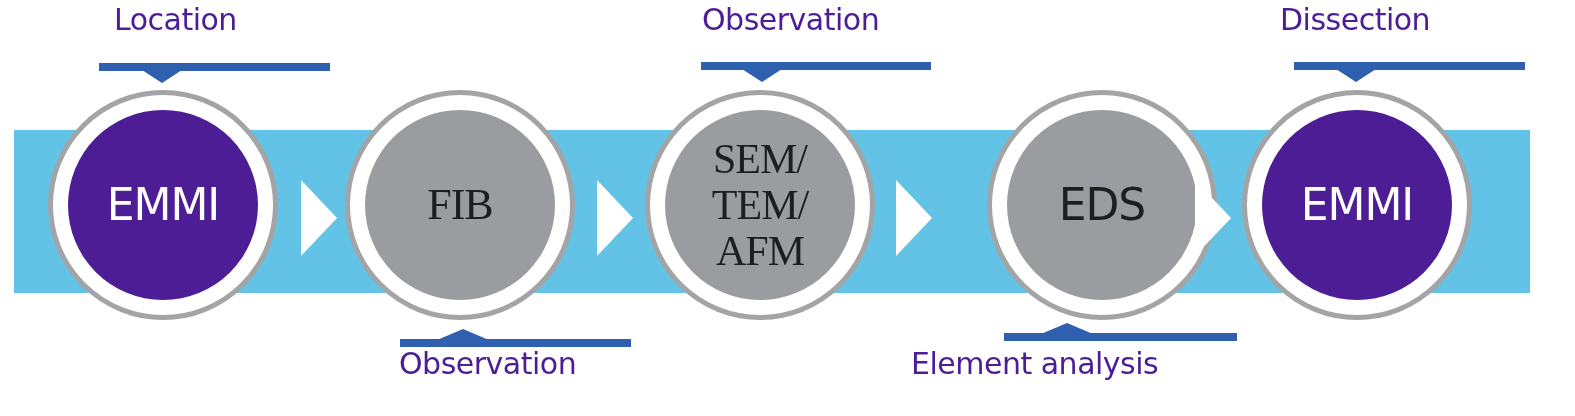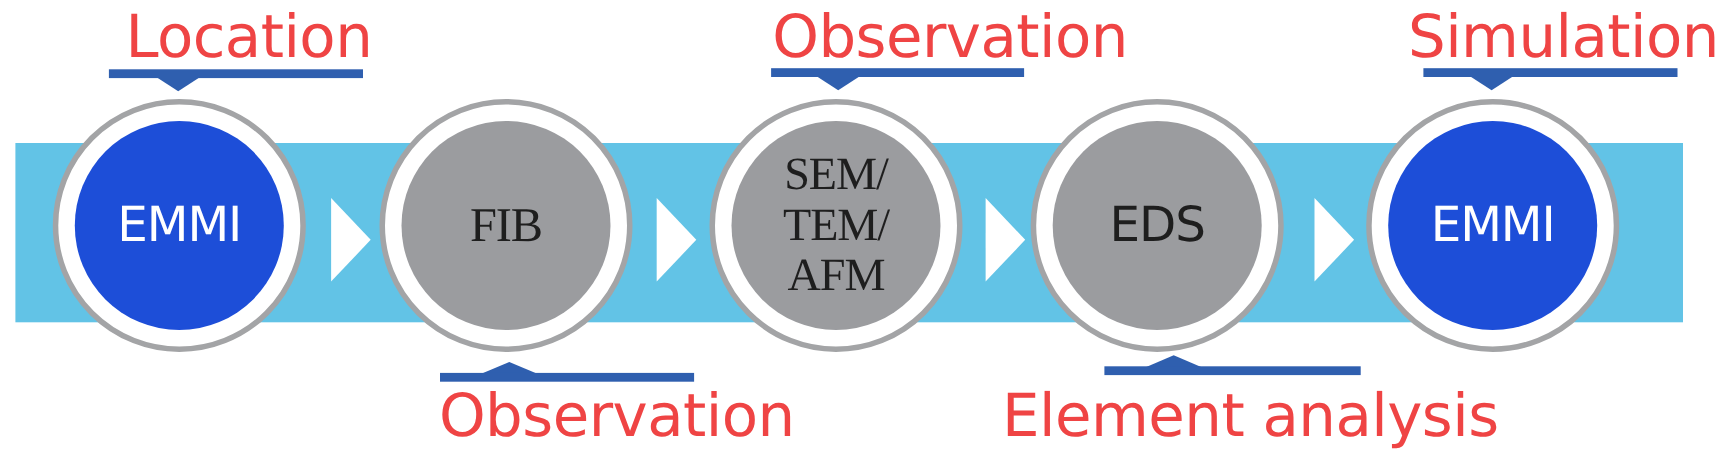--- a/index.html
+++ b/index.html
@@ -3,47 +3,47 @@
 <meta charset="utf-8">
 <style>
   html, body { margin:0; padding:0; background:#ffffff; }
   body { width:1575px; height:416px; position:relative; overflow:hidden;
          font-family:"DejaVu Sans", "Liberation Sans", sans-serif; }
   .band { position:absolute; left:14px; top:130px; width:1516px; height:163px; background:#62c3e6; }
   .node { position:absolute; top:90px; width:230px; height:230px; border-radius:50%;
           box-sizing:border-box; border:5px solid #a3a4a6; background:#ffffff; }
   .node .core { position:absolute; left:15px; top:15px; width:190px; height:190px; border-radius:50%;
           display:flex; align-items:center; justify-content:center; text-align:center; }
-  .core.blue { background:#1d4ed8; color:#ffffff; }
+  .core.blue { background:#4c1d95; color:#ffffff; }
   .core.gray { background:#9b9c9f; color:#1e1e1e; }
   .core span { font-size:44px; line-height:52px; letter-spacing:-1px; white-space:pre-line; }
   .arrow { position:absolute; top:180px; width:0; height:0;
            border-top:38px solid transparent; border-bottom:38px solid transparent;
            border-left:36px solid #ffffff; }
-  .label { position:absolute; font-size:54px; color:#ef4444; white-space:nowrap; letter-spacing:-0.5px; }
+  .label { position:absolute; font-size:30px; color:#4c1d95; white-space:nowrap; letter-spacing:-0.5px; }
   .bar { position:absolute; height:8px; background:#2f5faf; }
   .tri-down { position:absolute; width:0; height:0; border-left:20px solid transparent;
               border-right:20px solid transparent; border-top:13px solid #2f5faf; }
   .tri-up { position:absolute; width:0; height:0; border-left:26px solid transparent;
               border-right:26px solid transparent; border-bottom:11px solid #2f5faf; }
 </style>
 </head>
 <body>
 
 <div class="band"></div>
 
 <div class="label" style="left:114px; top:2px;">Location</div>
 <div class="bar" style="left:99px; top:63px; width:231px;"></div>
 <div class="tri-down" style="left:142px; top:70px;"></div>
 
 <div class="label" style="left:669px; top:2px;margin-left:33px;">Observation</div>
 <div class="bar" style="left:701px; top:62px; width:230px;"></div>
 <div class="tri-down" style="left:742px; top:69px;"></div>
 
-<div class="label" style="left:1280px; top:2px;">Simulation</div>
+<div class="label" style="left:1280px; top:2px;">Dissection</div>
 <div class="bar" style="left:1294px; top:62px; width:231px;"></div>
 <div class="tri-down" style="left:1336px; top:69px;"></div>
 
 <div class="node" style="left:48px;">
   <div class="core blue">
       <span>EMMI</span>
     </div>
 </div>
 <div class="arrow" style="left:301px;"></div>
 
@@ -56,21 +56,21 @@
 
 <div class="node" style="left:645px;">
   <div class="core gray">
       <span style="font-size:42px; line-height:46px;font-family:Liberation Serif, serif;">SEM/
 TEM/
 AFM</span>
     </div>
 </div>
 <div class="arrow" style="left:896px;"></div>
 
-<div class="node" style="left:937px;">
+<div class="node" style="left:987px;">
   <div class="core gray">
       <span>EDS</span>
     </div>
 </div>
 <div class="arrow" style="left:1195px;"></div>
 
 <div class="node" style="left:1242px;">
   <div class="core blue">
       <span>EMMI</span>
     </div>

